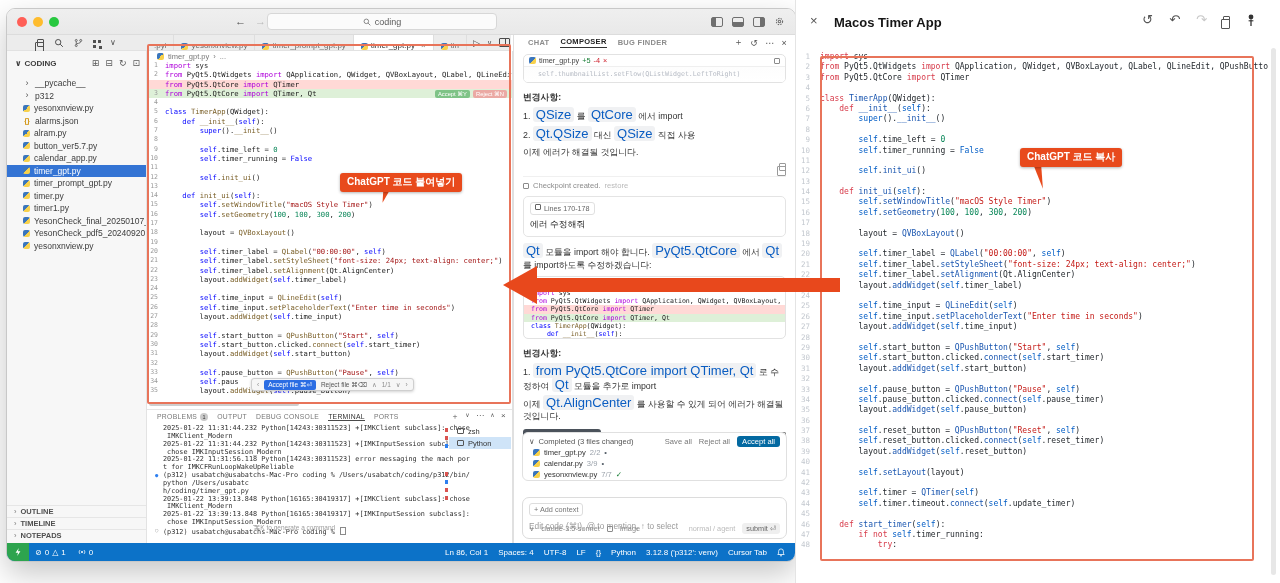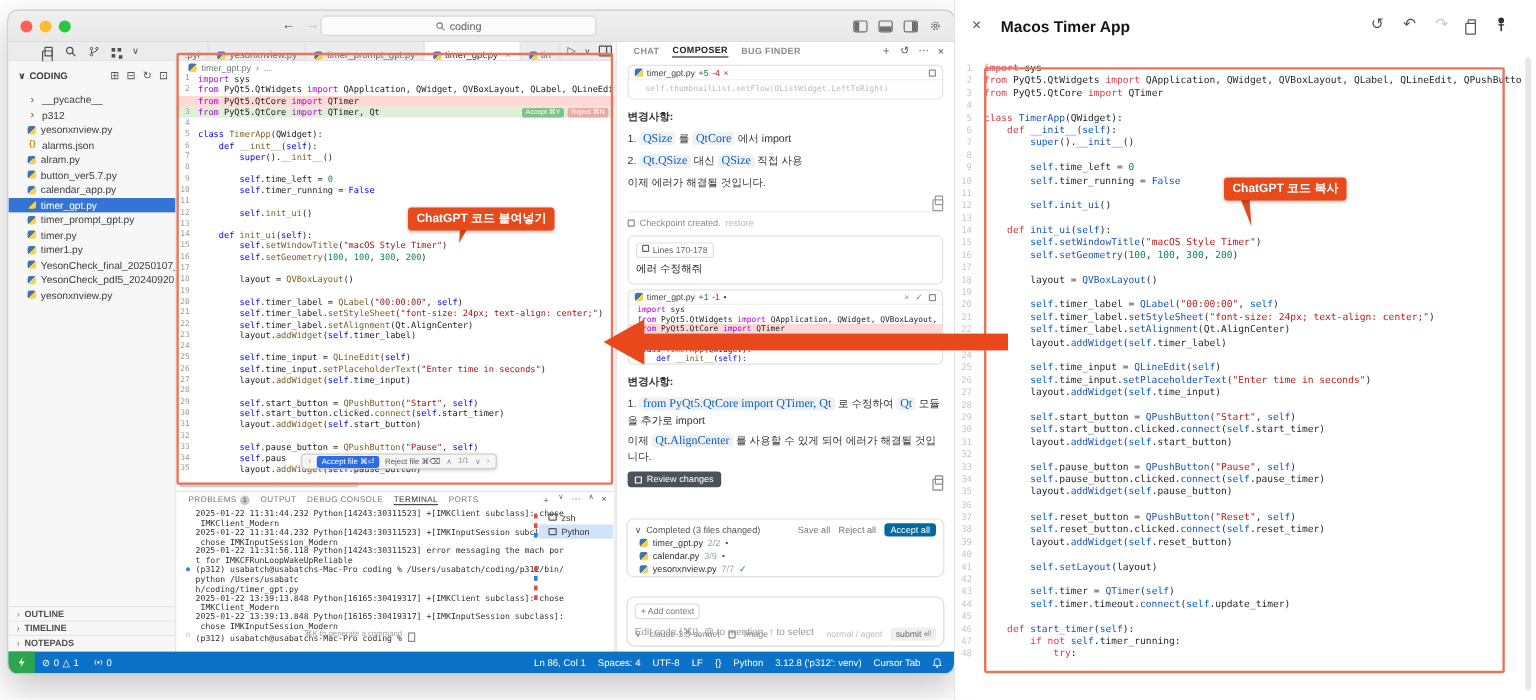--- a/index.html
+++ b/index.html
@@ -116,21 +116,21 @@
   .ccard{border:1px solid #e2e2e2;border-radius:5px;overflow:hidden;margin-top:4px;background:#fff}
   .ccard-h{height:12px;display:flex;align-items:center;gap:3px;padding:0 5px;font-size:7.3px;color:#444;border-bottom:1px solid #efefef}
   .cadd{color:#1a7f37}.cdel{color:#cf222e}
   .hright{margin-left:auto;display:flex;gap:5px;color:#8a8a8a;align-items:center}
   .fadedline{font-family:"DejaVu Sans Mono",monospace;font-size:6.6px;color:#b6bbc4;padding:3px 6px 4px 14px;
     white-space:nowrap;overflow:hidden;background:linear-gradient(#fdfdfd,#fff)}
   .mini .mrow{font-family:"DejaVu Sans Mono",monospace;font-size:6.6px;line-height:8.2px;padding-left:7px;white-space:pre;color:#1c1c1c}
   .mrow.del{background:#ffd9d6}.mrow.add{background:#def0d8}
   .clabel{font-weight:bold;margin-top:9px}
   .citem{margin-top:5px;line-height:12.5px}
-  .ic{background:#f0f1f3;border-radius:3px;padding:0 3px;font-family:Liberation Serif, serif;font-size:10px;color:#0a5dc2}
+  .ic{background:#f0f1f3;border-radius:3px;padding:0 3px;font-family:Liberation Sans, sans-serif;font-size:13px;color:#0a5dc2}
   .cdone{margin-top:5px;line-height:12px}
   .copyrow{display:flex;justify-content:flex-end;margin-top:5px;color:#9a9a9a}
   .checkrow{display:flex;align-items:center;gap:4px;margin-top:5px;padding-top:4px;border-top:1px solid #f0f0f0;
     font-size:7.6px;color:#8b8b8b}
   .restore{color:#b9b9b9}
   .sqico{width:6px;height:6px;border:1px solid currentColor;border-radius:1px;display:inline-block;flex:none}
   .userbox{border:1px solid #e4e4e4;border-radius:5px;padding:5px 6px;margin-top:6px}
   .lineschip{display:inline-flex;align-items:flex-start;gap:3px;border:1px solid #e0e0e0;border-radius:3px;padding:1px 4px;
     font-size:7.2px;color:#666}
   .usertext{margin-top:4px;color:#222}
@@ -675,20 +675,21 @@
         </div>
 
         <div class="userbox">
           <span class="lineschip">
             <span class="sqico"></span>
             <span>Lines 170-178</span>
           </span>
           <div class="usertext">에러 수정해줘</div>
         </div>
 
+        <div class="intro"><code class="ic">Qt</code> 모듈을 import 해야 합니다. <code class="ic">PyQt5.QtCore</code> 에서 <code class="ic">Qt</code> 를 import하도록 수정하겠습니다:</div>
 
         <div class="ccard">
           <div class="ccard-h">
             <i class="fico py"></i>
             <span>timer_gpt.py</span>
             <span class="cadd">+1</span>
             <span class="cdel">-1</span>
             <span>•</span>
             <span class="hright">
               <span>×</span>

